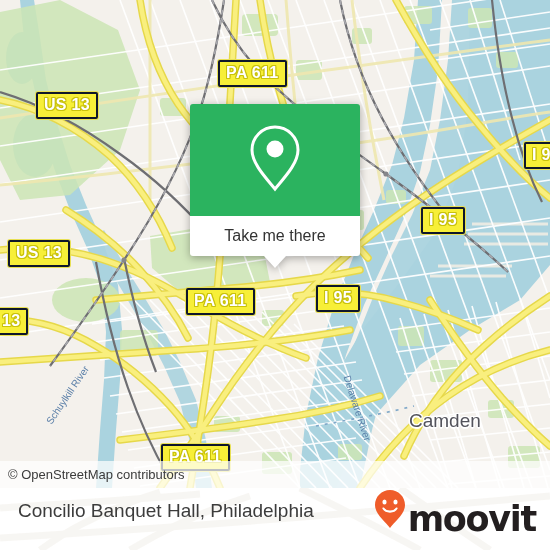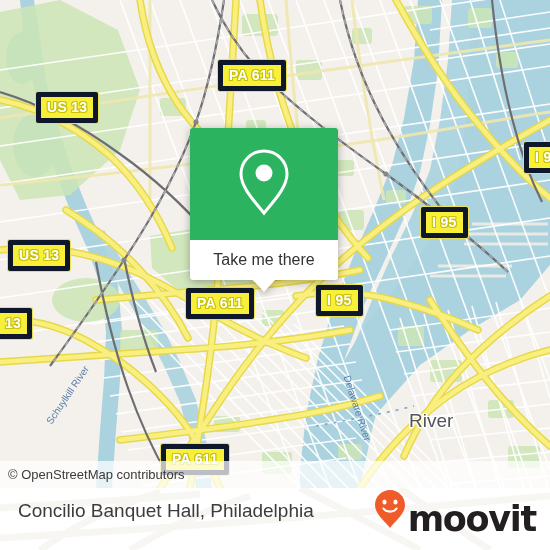--- a/index.html
+++ b/index.html
@@ -26,24 +26,24 @@
     height: 488px;
     overflow: hidden;
     background: #f2efe9;
   }
   .map-svg { position: absolute; left: 0; top: 0; }
 
   
   .shield {
     position: absolute;
     background: #f7ef38;
-    border: 5px solid #0f172a;
+    border: 2px solid #0f172a;
     border-radius: 2px;
     color: #ffffff;
-    font-size: 14px;
+    font-size: 16px;
     font-weight: bold;
     letter-spacing: 0.3px;
     line-height: 1;
     padding: 3px 6px 4px 6px;
     white-space: nowrap;
     text-shadow:
       -1px 0 #c9c20c, 1px 0 #c9c20c, 0 -1px #c9c20c, 0 1px #c9c20c,
       -1px -1px #c9c20c, 1px -1px #c9c20c, -1px 1px #c9c20c, 1px 1px #c9c20c;
     box-shadow: 0 0 0 1px #e8e055;
   }
@@ -65,22 +65,22 @@
     color: #5a7fa8;
     font-size: 10px;
     white-space: nowrap;
     transform-origin: 0 0;
   }
 
   
   .popup {
     position: absolute;
     left: 190px;
-    top: 128px;
-    width: 148px;
+    top: 104px;
+    width: 170px;
     filter: drop-shadow(0 2px 4px rgba(0,0,0,0.32));
   }
   .popup-body {
     background: #2bb35f;
     height: 112px;
     border-radius: 3px 3px 0 0;
     display: flex;
     align-items: center;
     justify-content: center;
   }
@@ -393,21 +393,21 @@
           <circle cx="196" cy="122" r="2.6"></circle>
           <circle cx="124" cy="260" r="2.6"></circle>
         </g>
 
         <g fill="none" stroke="#7fa8c9" stroke-width="1.6" stroke-dasharray="3 6">
           <path d="M316 426 C 348 420, 382 414, 414 406"></path>
         </g>
       </g>
     </svg>
 
-    <div class="place-label" style="left:409px; top:410px;">River</div>
+    <div class="place-label" style="left:409px; top:410px;">Camden</div>
 
     <div class="water-label" style="left:352px; top:374px; transform: rotate(72deg);">Delaware River</div>
     <div class="water-label" style="left:44px; top:420px; transform: rotate(-56deg);">Schuylkill River</div>
 
     <div class="shield" style="left:218px; top:60px;">PA 611</div>
     <div class="shield" style="left:36px; top:92px;">US 13</div>
     <div class="shield" style="left:524px; top:142px;">I 95</div>
     <div class="shield" style="left:421px; top:207px;">I 95</div>
     <div class="shield" style="left:8px; top:240px;">US 13</div>
     <div class="shield" style="left:186px; top:288px;">PA 611</div>

